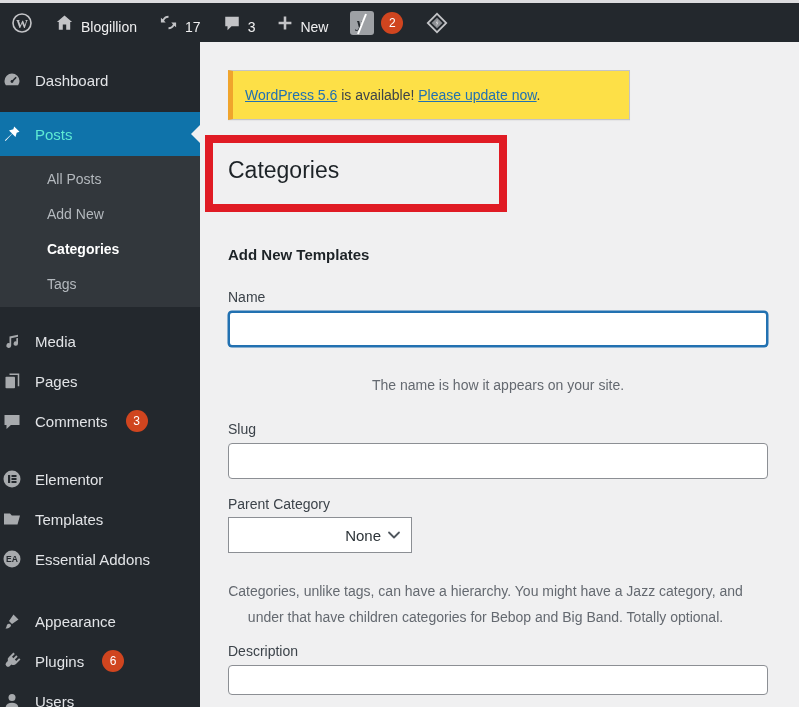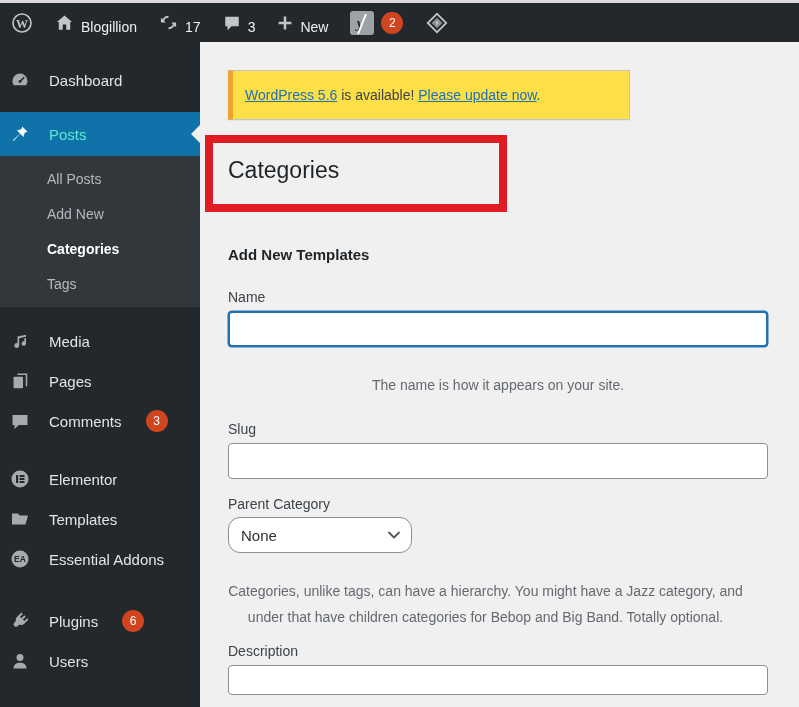--- a/index.html
+++ b/index.html
@@ -25,21 +25,21 @@
     display:flex; align-items:center; justify-content:center; font-size:12px; padding:0 4px;
   }
   .yoast-box { width:24px; height:24px; background:#9ea1a5; border-radius:3px; position:relative; }
 
   
   .sidebar {
     position:absolute; top:42px; left:0; width:200px; height:665px;
     background:#23282d; color:#e2e4e7; font-size:15px;
   }
   .menu-item {
-    height:40px; display:flex; align-items:center; gap:19px; padding:0 0 0 10px;
+    height:40px; display:flex; align-items:center; gap:13px; padding:0 0 0 2px;
     cursor:pointer; position:relative;
   }
   .menu-item .mi-icon { width:20px; height:20px; flex:0 0 20px; }
   .menu-item.first { margin-top:18px; }
   .sep12 { height:12px; }
   .sep14 { height:14px; }
   .sep18 { height:18px; }
   .sep22 { height:22px; }
   .menu-item.active {
     background:#0f73aa; color:#5eead4; height:44px;
@@ -80,23 +80,23 @@
   .text-input {
     display:block; width:540px; height:36px; margin-top:4px; background:#fff;
     border:1px solid #8c8f94; border-radius:4px; padding:0 10px; font-size:14px;
     font-family:inherit; color:#2c3338; outline:none;
   }
   .text-input.focused { border:2px solid #2271b1; box-shadow:0 0 0 .5px #2271b1; }
   .help { color:#646970; margin-top:25px; line-height:26px;text-align:center; }
   .w545 { max-width:545px; } .w515 { max-width:515px; }
   .select-wrap { position:relative; width:184px; margin-top:3px; }
   select.parent-select {
-    width:184px; height:36px; background:#fff; border:1px solid #8c8f94; border-radius:12px;
+    width:184px; height:36px; background:#fff; border:1px solid #8c8f94; border-radius:0;
     font-size:15px; color:#2c3338; padding:0 30px 0 12px; font-family:inherit;
-    -webkit-appearance:none; appearance:none; cursor:pointer;
+    -webkit-appearance:none; appearance:none; cursor:pointer;text-align:right;
   }
   .select-chevron { position:absolute; right:10px; top:10px; pointer-events:none; }
   .textarea-stub {
     width:540px; height:30px; margin-top:4px; background:#fff;
     border:1px solid #8c8f94; border-radius:4px;
   }
 </style>
 </head>
 <body>
 
@@ -262,20 +262,28 @@
       <svg width="20" height="20" viewBox="0 0 20 20">
           <circle cx="10" cy="10" r="8.5" fill="#a7aaad"></circle>
           <text x="10" y="13.4" text-anchor="middle" font-size="8.5" font-weight="bold" fill="#23282d" font-family="'Liberation Sans',sans-serif">EA</text>
         </svg>
     </span>
     <span>Essential Addons</span>
   </div>
 
   <div class="sep22"></div>
 
+  <div class="menu-item">
+    <span class="mi-icon">
+      <svg width="20" height="20" viewBox="0 0 20 20">
+          <path fill="#a7aaad" d="M11.5 3.5 16.5 8.5 10 13 7 10zM9 13.8c0 2-1.3 3.7-5.5 3.7 1.2-1 .8-2.5 1.6-3.7.7-1 2-1.2 2.9-.6z"></path>
+        </svg>
+    </span>
+    <span>Appearance</span>
+  </div>
 
   <div class="menu-item">
     <span class="mi-icon">
       <svg width="20" height="20" viewBox="0 0 20 20">
           <path fill="#a7aaad" d="M7 3v4h2V3h2v4h2V3h2v6a4 4 0 0 1-3 3.9V15a2.5 2.5 0 0 1-5 0v-2.1A4 4 0 0 1 5 9V3z" transform="rotate(45 10 10)"></path>
         </svg>
     </span>
     <span>Plugins</span>
     <span class="badge mi-badge">6</span>
   </div>

